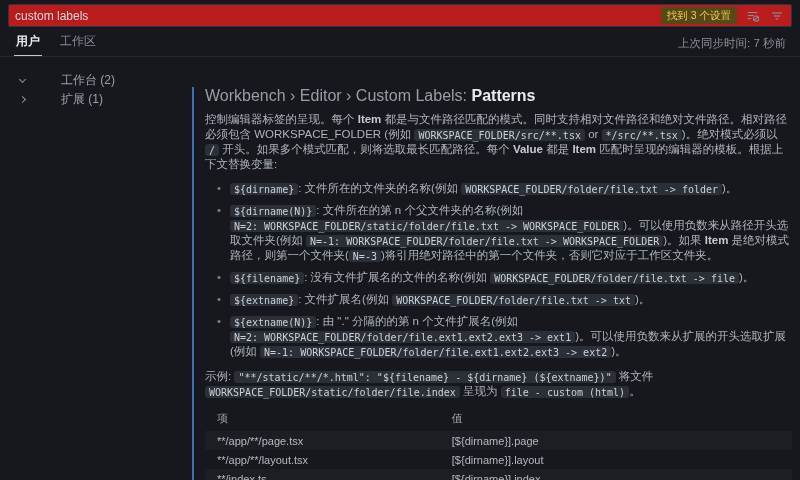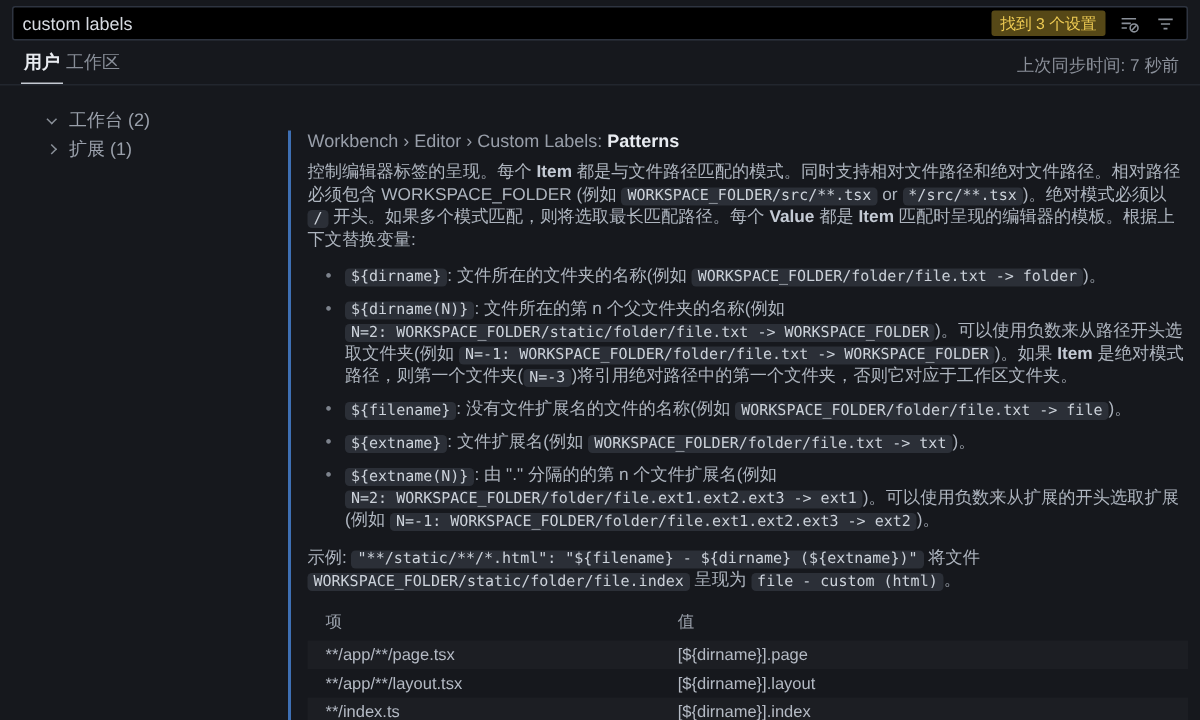--- a/index.html
+++ b/index.html
@@ -7,53 +7,53 @@
   body {
     background: #16181d;
     font-family: "Liberation Sans", "DejaVu Sans", sans-serif;
     color: #b8bec8;
     font-size: 11.5px;
   }
   
   .search-row { padding: 4px 8px 3px 8px; }
   .search-box {
     height: 23px; display: flex; align-items: center;
-    background: #000000; border: 1px solid #2e3440; border-radius: 2px;
+    background: #b91c1c; border: 1px solid #2e3440; border-radius: 2px;
     padding: 0 6px; gap: 8px;
   }
   .search-text { flex: 1; background: transparent; border: none; outline: none;
     color: #d6dae1; font-size: 12px; font-family: "Liberation Sans", "DejaVu Sans", sans-serif; }
   .count-badge {
     background: #564817; color: #eecb53; font-size: 10.5px;
     padding: 1.5px 6px; border-radius: 2px; white-space: nowrap;
   }
   .sicon { display: flex; align-items: center; justify-content: center; width: 16px; height: 16px; cursor: pointer; }
   
   .tabs-row {
     height: 27px; display: flex; align-items: center; justify-content: space-between;
     padding: 0 14px 0 14px; border-bottom: 1px solid #22262e;
   }
-  .tabs { display: flex; height: 100%; align-items: flex-end; }
+  .tabs { display: flex; gap: 16px; height: 100%; align-items: flex-end; }
   .tab { font-size: 12px; color: #878d97; padding: 5px 2px 6px 2px; cursor: pointer; }
   .tab.active { color: #e8ebf0; font-weight: bold; border-bottom: 1px solid #c5cad2; padding-bottom: 5px; }
   .sync { font-size: 11.5px; color: #8a8f99; }
   
   .page-body { display: flex; height: 423px; }
   .sidebar { width: 192px; padding-top: 14px; flex: none; }
   .tree-item { height: 19px; display: flex; align-items: center; font-size: 12px; color: #9aa0ab; cursor: pointer; }
   .tree-item .chev { width: 5px; height: 5px; border-right: 1.2px solid #8a9099; border-bottom: 1.2px solid #8a9099; display: inline-block; flex: none; }
   .chev.down { transform: rotate(45deg); margin: -2px 9px 0 0; }
   .chev.right { transform: rotate(-45deg); margin: 0 9px 0 0; }
-  .ti-0 { padding-left: 32px; }
+  .ti-0 { padding-left: 20px; gap: 27px; }
   .ti-1 { padding-left: 50px; }
   .tree-item.selected { color: #ffffff; font-weight: bold; }
   
   .content { flex: 1; padding: 30px 8px 0 0; min-width: 0; }
   .setting { border-left: 2px solid #3e6fb3; padding-left: 11px; height: 100%; }
-  .breadcrumb { font-size: 12px; color: #989ea9; margin-bottom: 7px; }
+  .breadcrumb { font-size: 16px; color: #989ea9; margin-bottom: 7px; }
   .breadcrumb b { color: #e8ebf0; }
   .desc, .example, li { line-height: 15px; color: #aeb5bf; }
   .desc strong, li strong { color: #c4cad4; }
   code {
     font-family: "DejaVu Sans Mono", "Liberation Mono", monospace;
     font-size: 10px; background: #2b2f37; color: #ccd2da;
     padding: 0.5px 4px; border-radius: 3px; white-space: nowrap;
   }
   ul.vars { list-style: none; margin: 9px 0 10px 12px; }
   ul.vars li { position: relative; padding-left: 13px; margin-bottom: 7px; }

